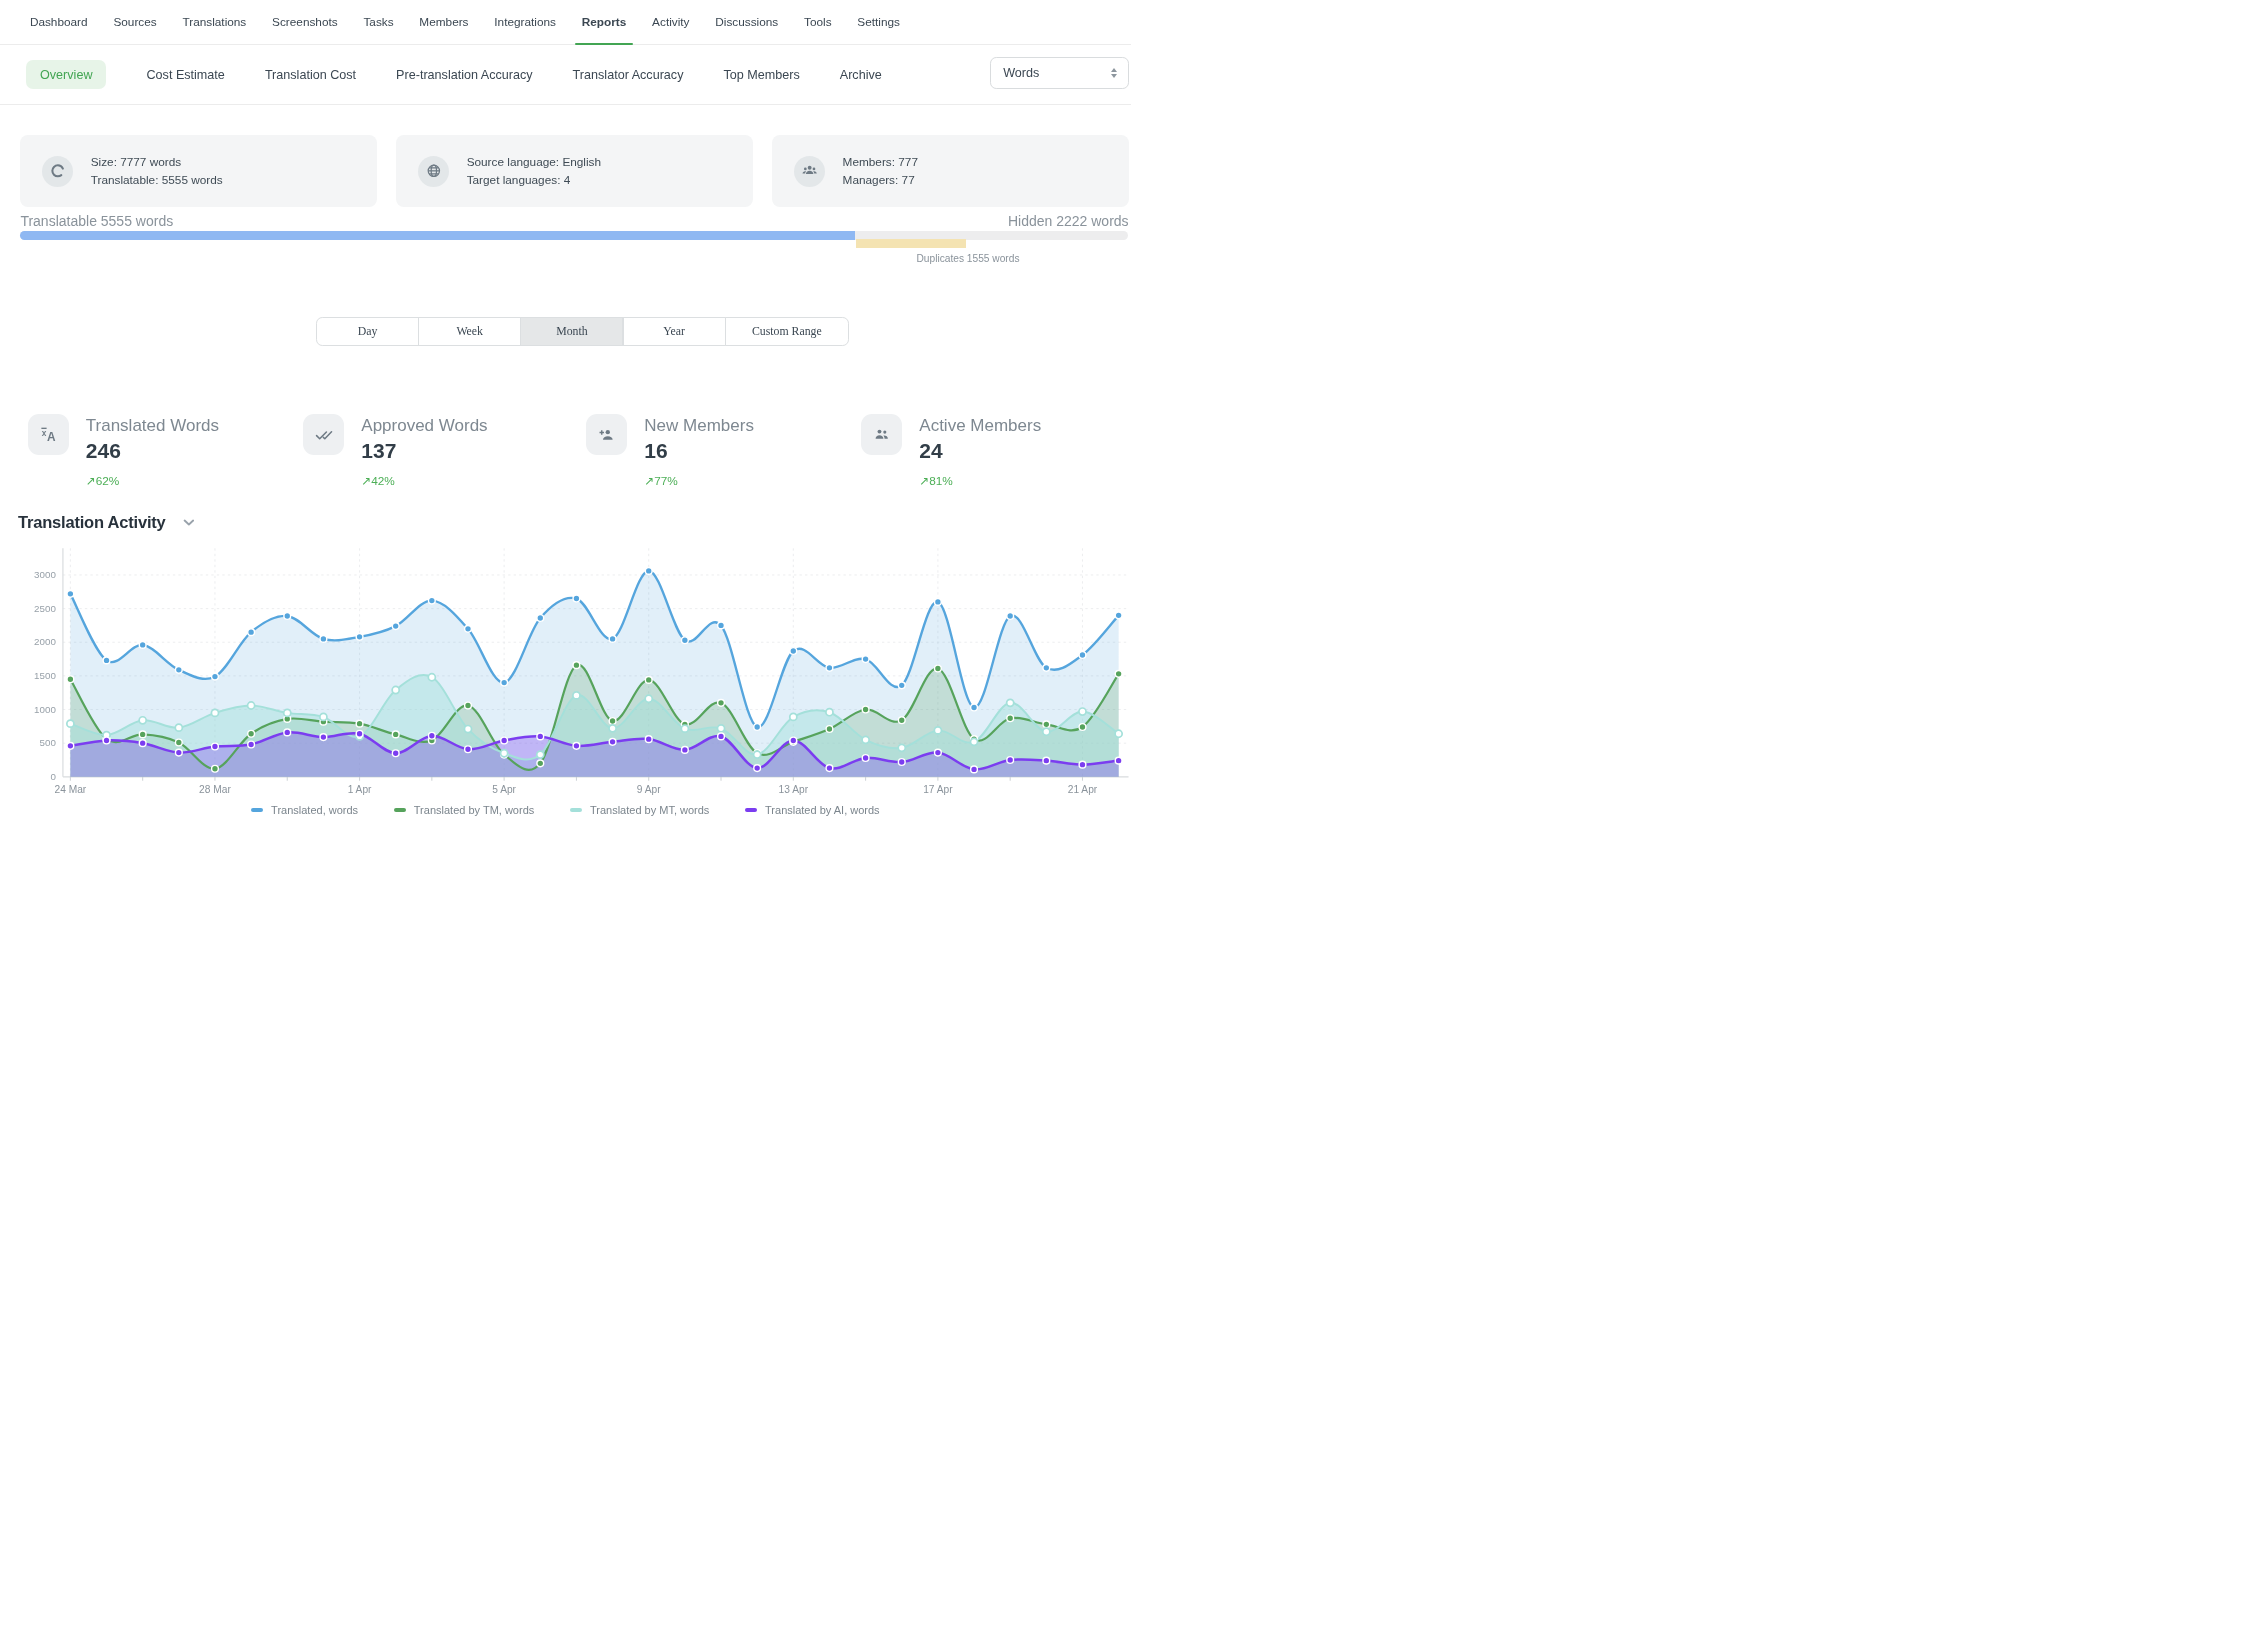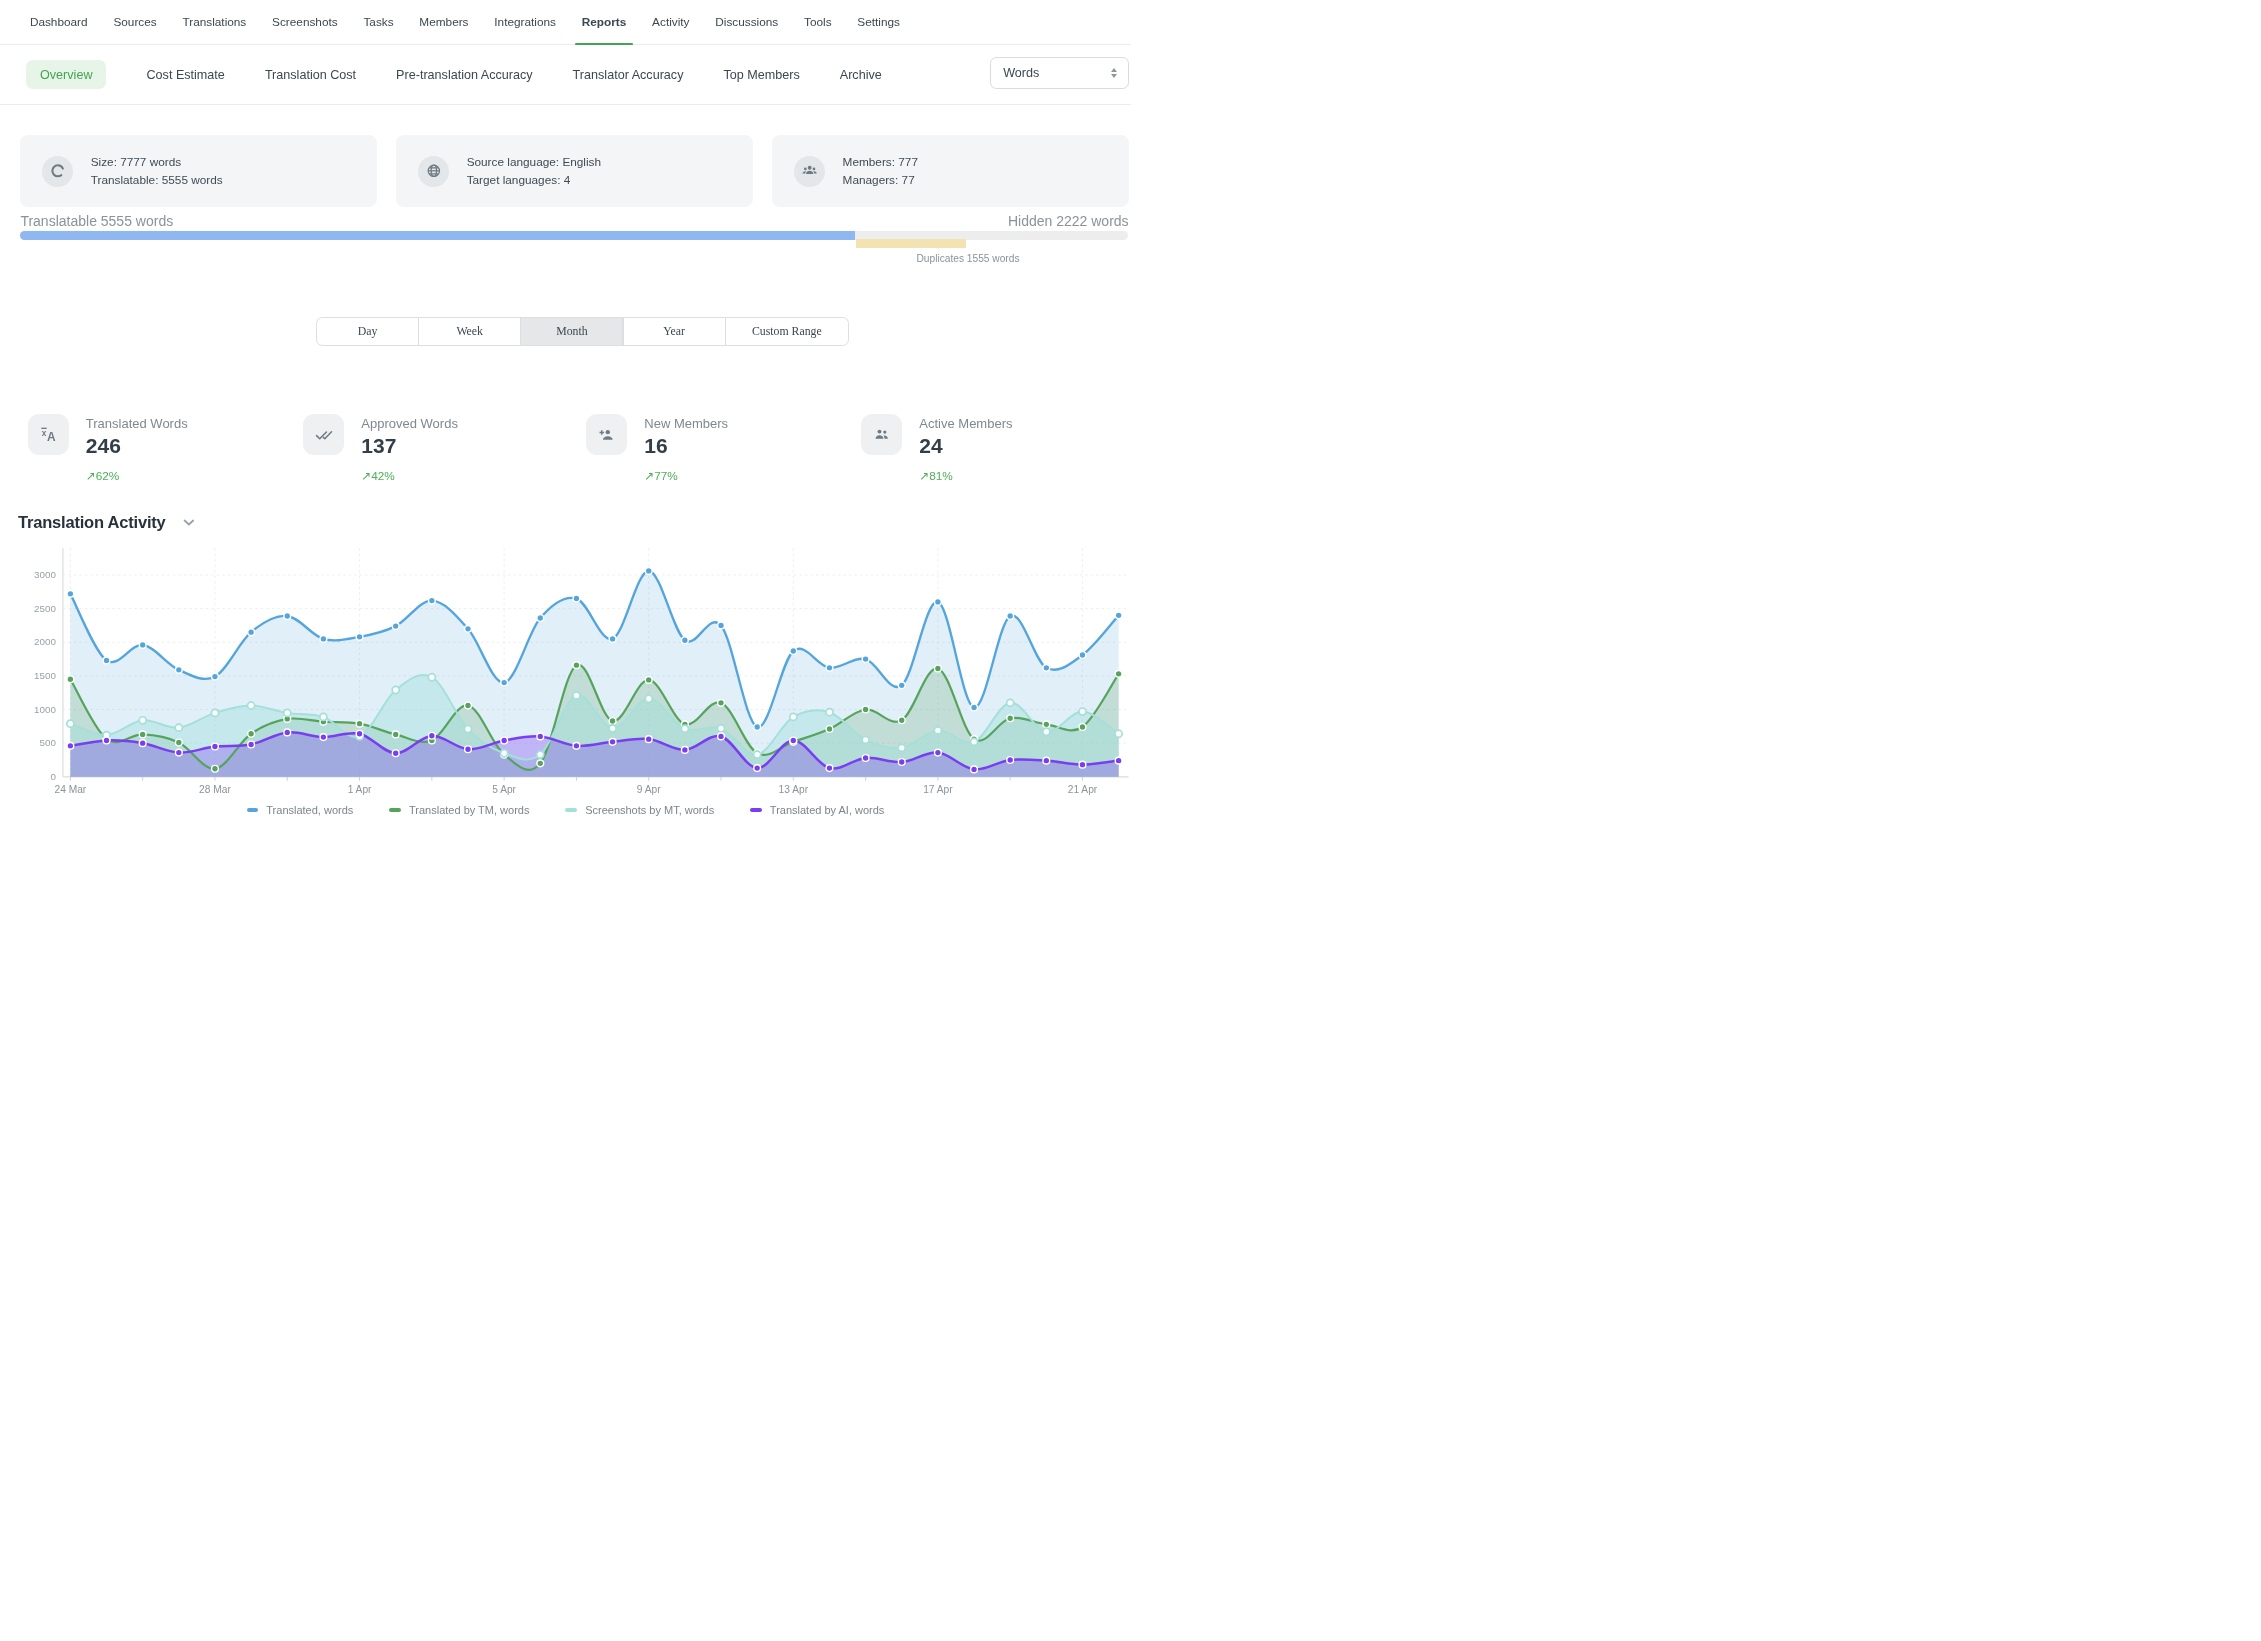--- a/index.html
+++ b/index.html
@@ -49,21 +49,21 @@
   .tabs-row { position:absolute; top:317px; left:316px; height:29px; display:flex; }
   .tab { width:103px; height:29px; background:#fff; border:0.8px solid #dcdfe1; margin-left:-0.8px;
          display:flex; align-items:center; justify-content:center; font-size:11.8px; color:#3b4752; cursor:pointer;font-family:Liberation Serif, serif; }
   .tab:first-child { border-radius:6.3px 0 0 6.3px; margin-left:0; }
   .tab:last-child { border-radius:0 6.3px 6.3px 0; width:124px; }
   .tab.selected { background:#e5e7e8; }
 
   
   .stat-card { position:absolute; top:414px; display:flex; gap:17.3px; }
   .stat-icon { width:41px; height:41px; border-radius:11px; background:#eef0f2; display:grid; place-items:center; flex:none; }
-  .stat-label { font-size:13px; color:#7e8891; margin-top:1.6px; }
+  .stat-label { font-size:17px; color:#7e8891; margin-top:1.6px; }
   .stat-valrow { display:flex; align-items:baseline; gap:10.2px; margin-top:3.9px;flex-direction:column; }
   .stat-value { font-size:21px; font-weight:700; color:#323e48; }
   .stat-delta { font-size:11.8px; color:#4daf57; }
   .stat-delta .arr { font-size:11.8px; }
 
   
   .sec-title-row { position:absolute; top:513px; left:18px; display:flex; align-items:center; gap:17px; }
   .sec-title { font-size:16.5px; font-weight:700; color:#28323c; letter-spacing:-0.2px; }
 
   
@@ -429,21 +429,21 @@
       <div class="legend-item">
         <span class="legend-swatch" style="background: rgb(85, 165, 221);"></span>
         <span class="legend-label">Translated, words</span>
       </div>
       <div class="legend-item">
         <span class="legend-swatch" style="background: rgb(86, 163, 92);"></span>
         <span class="legend-label">Translated by TM, words</span>
       </div>
       <div class="legend-item">
         <span class="legend-swatch" style="background: rgb(164, 224, 218);"></span>
-        <span class="legend-label">Screenshots by MT, words</span>
+        <span class="legend-label">Translated by MT, words</span>
       </div>
       <div class="legend-item">
         <span class="legend-swatch" style="background: rgb(123, 61, 240);"></span>
         <span class="legend-label">Translated by AI, words</span>
       </div>
     </div>
 
 </div>
 
 

